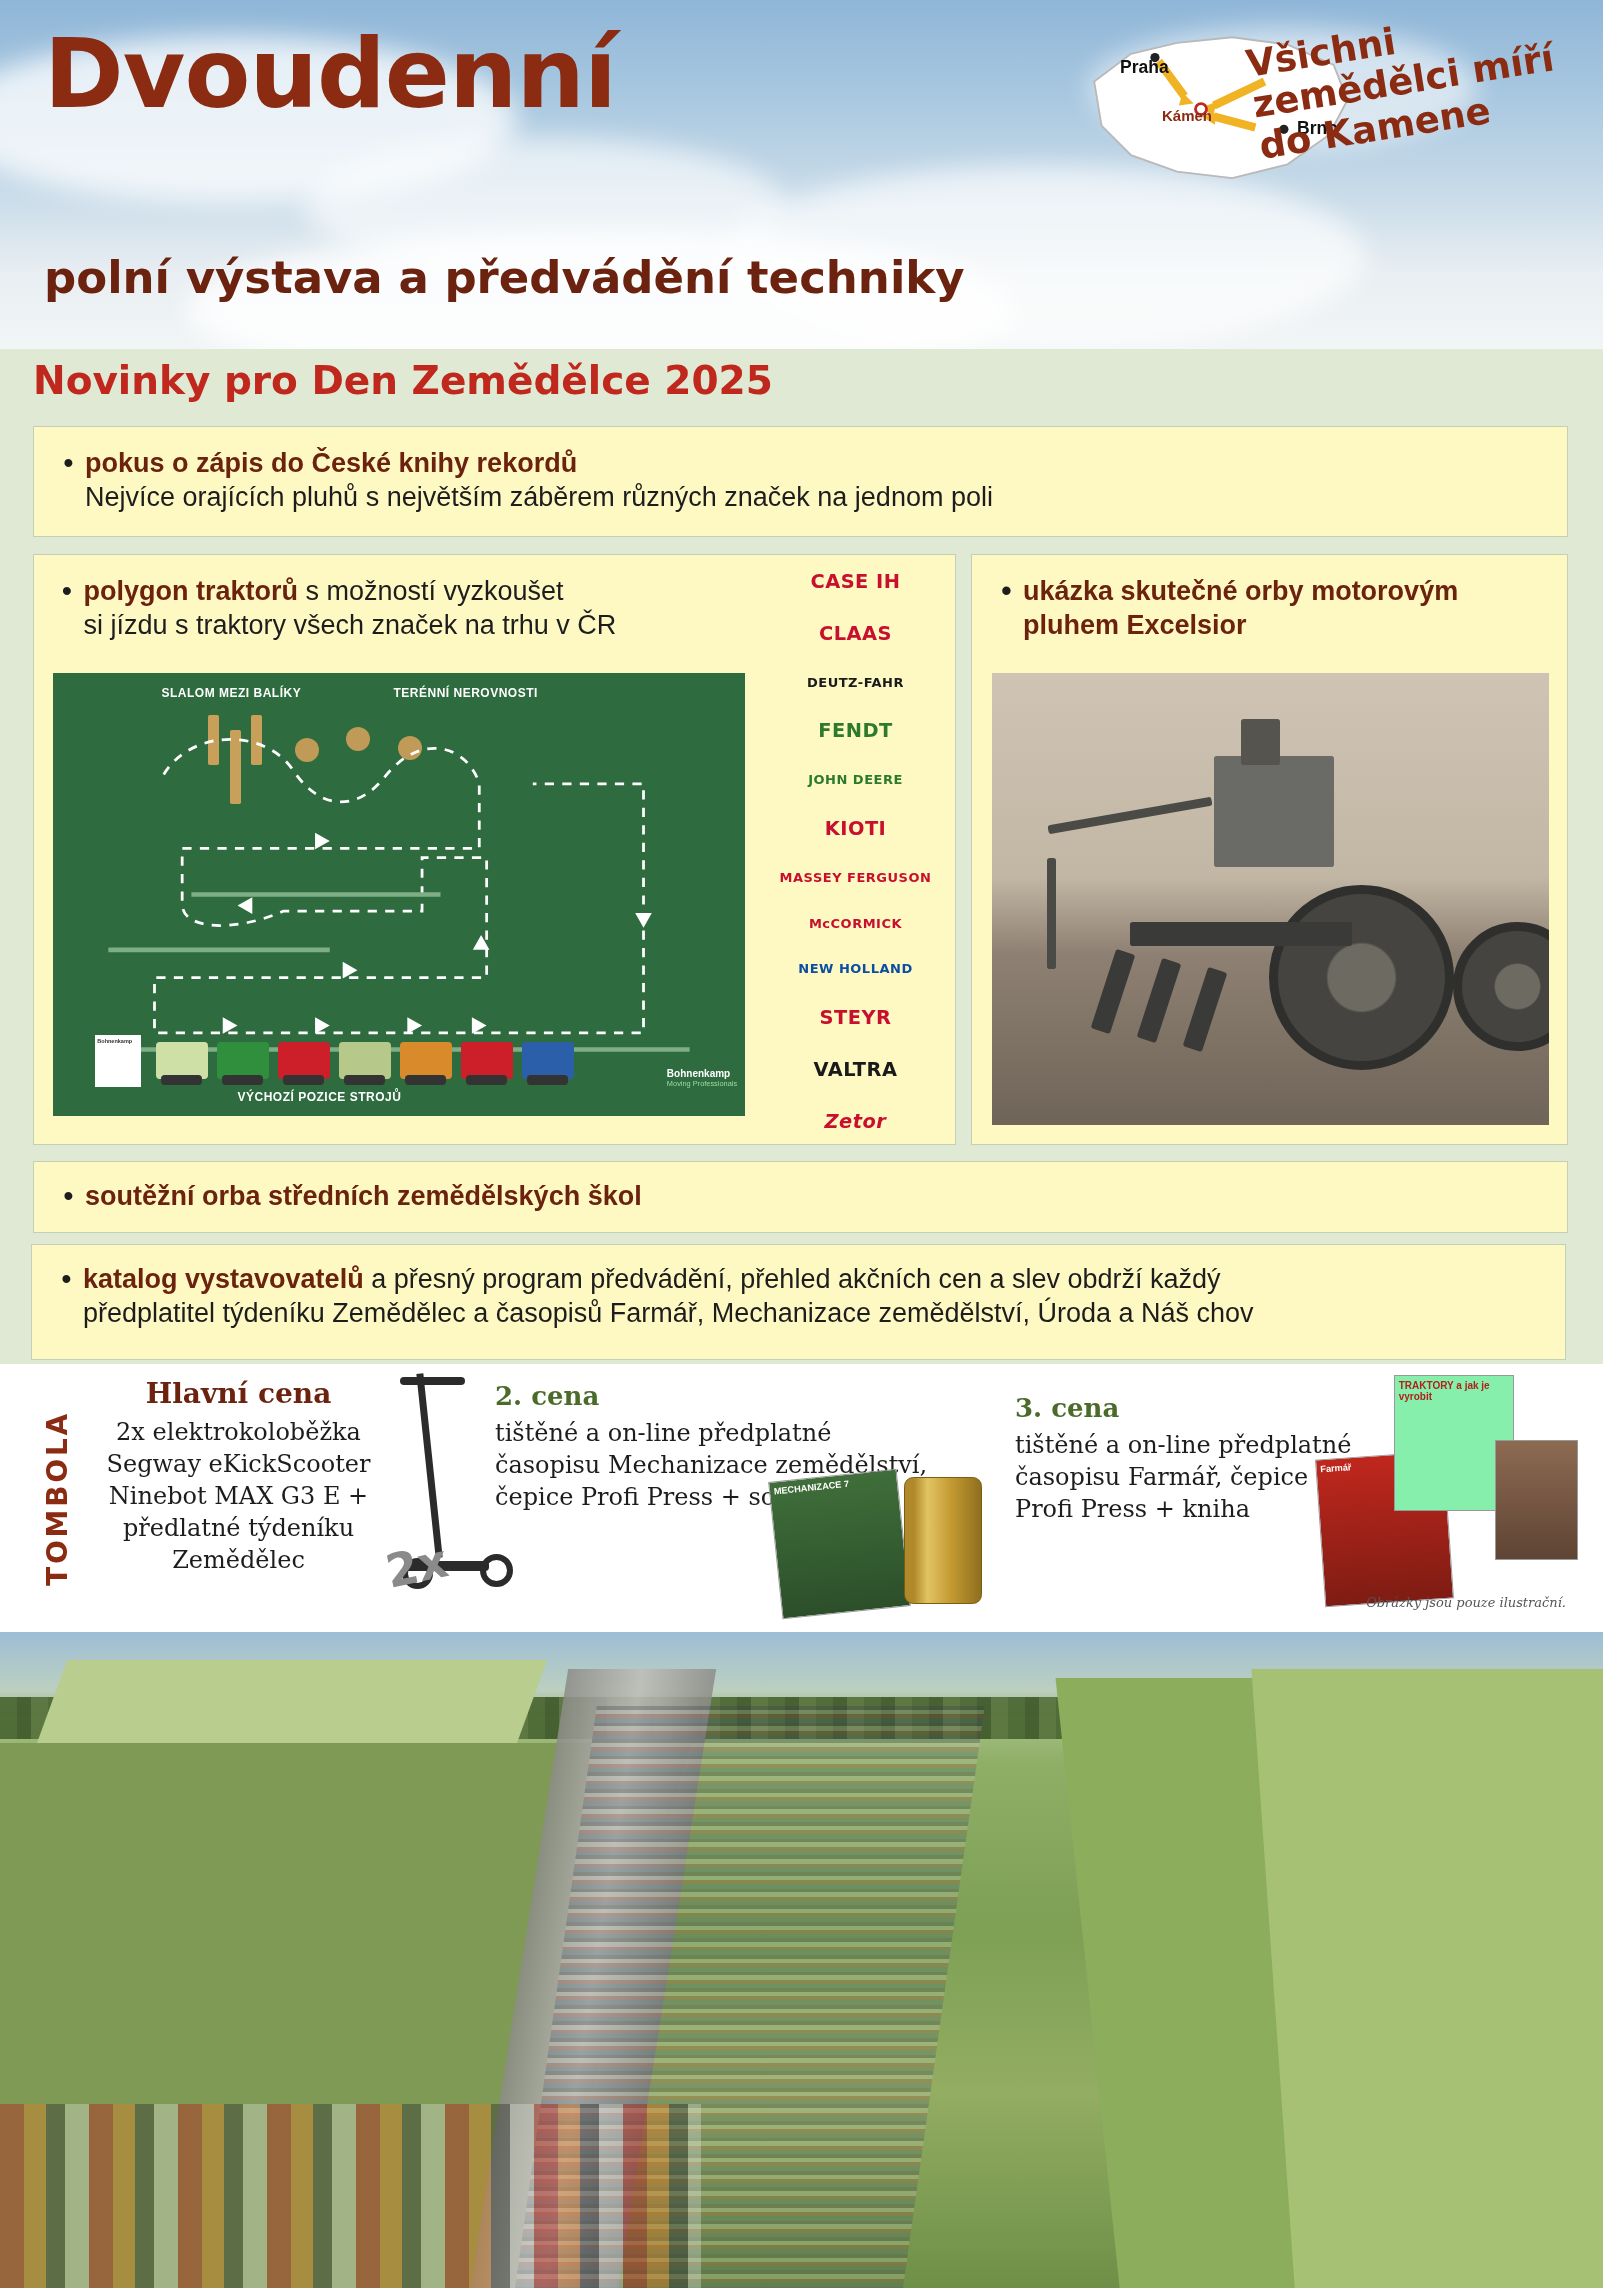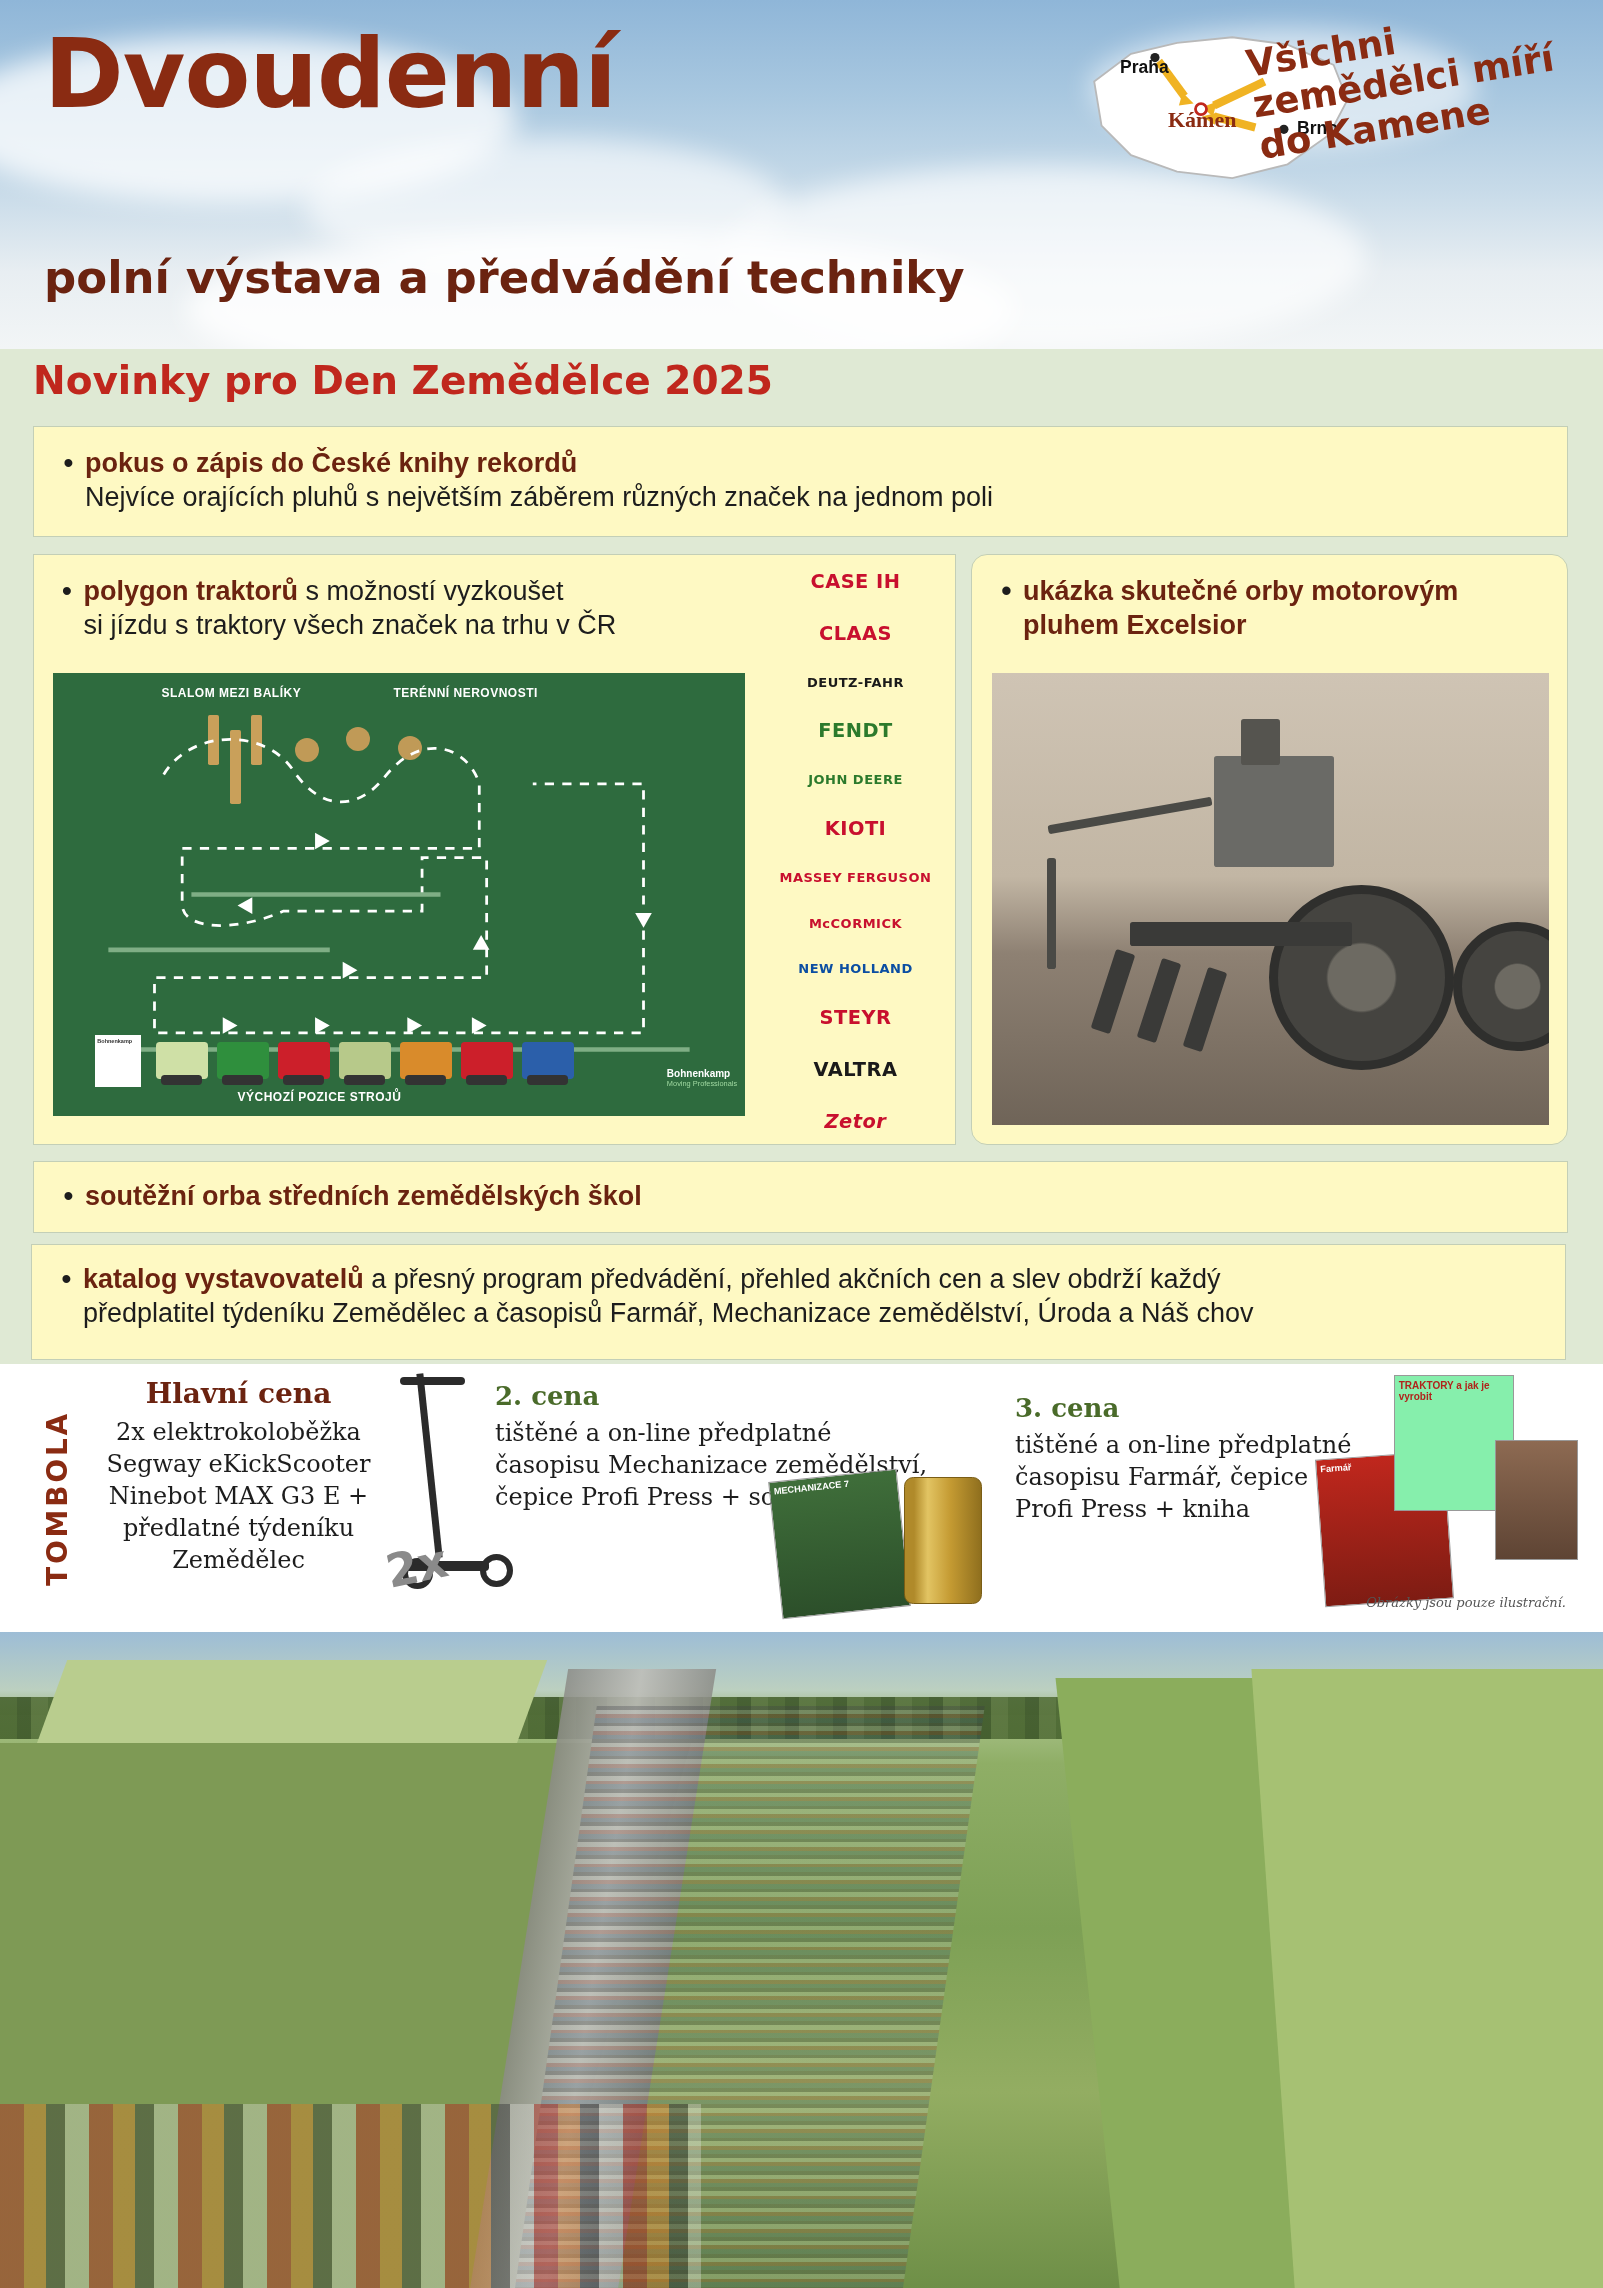--- a/index.html
+++ b/index.html
@@ -97,21 +97,21 @@
     font-family: "DejaVu Sans", sans-serif;
   }
 
   .card {
     position: absolute;
     background: #fef9c3;
     border: 0.9px solid #c3cfb7;
   }
   .card-record { left: 33px; top: 426px; width: 1535px; height: 111px; }
   .card-polygon { left: 33px; top: 554px; width: 923px; height: 591px; }
-  .card-plow   { left: 971px; top: 554px; width: 597px; height: 591px; border-radius: 16px; }
+  .card-plow   { left: 971px; top: 554px; width: 597px; height: 591px; }
   .card-school { left: 33px; top: 1161px; width: 1535px; height: 72px; }
   .card-catalog{ left: 31px; top: 1244px; width: 1535px; height: 116px; }
 
   .bullet {
     position: relative;
     padding-left: 31px;
     font-size: 27px;
     line-height: 1.42;
     color: #1d1d1d;
   }
@@ -377,21 +377,21 @@
       <path d="M126,82 l12,12 l-16,2 z" fill="#f0b323"></path>
       <path d="M215,70 L160,96" stroke="#f0b323" stroke-width="9" fill="none"></path>
       <path d="M163,92 l-16,6 l12,10 z" fill="#f0b323"></path>
       <path d="M205,120 L160,108" stroke="#f0b323" stroke-width="9" fill="none"></path>
       <path d="M163,104 l-16,4 l14,9 z" fill="#f0b323"></path>
       <circle cx="96" cy="44" r="5" fill="#222"></circle>
       <circle cx="236" cy="122" r="5" fill="#222"></circle>
       <circle cx="146" cy="100" r="6" fill="#ffffff" stroke="#c0271d" stroke-width="3"></circle>
     </svg>
     <div style="position:absolute;left:100px;top:50px;font-size:17.5px;color:#111;font-weight:bold;">Praha</div>
-    <div style="position:absolute;left:148px;top:100px;font-size:22px;color:#8a2b12;font-weight:bold;font-family:Liberation Serif, serif;">Kámen</div>
+    <div style="position:absolute;left:142px;top:100px;font-size:15px;color:#8a2b12;font-weight:bold;">Kámen</div>
     <div style="position:absolute;left:277px;top:111px;font-size:17.5px;color:#111;font-weight:bold;">Brno</div>
     <div class="slogan">Všichni zemědělci míří do Kamene</div>
   </div>
 </div>
 
 <div class="green-band"></div>
 <div class="section-title">Novinky pro Den Zemědělce 2025</div>
 
 <div class="card card-record">
   <div class="inner">

